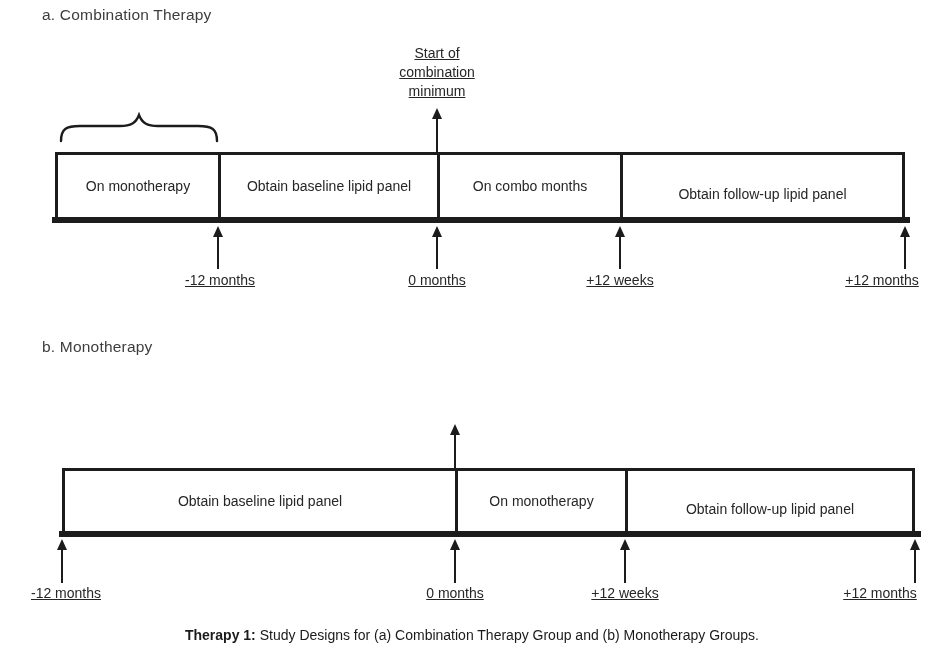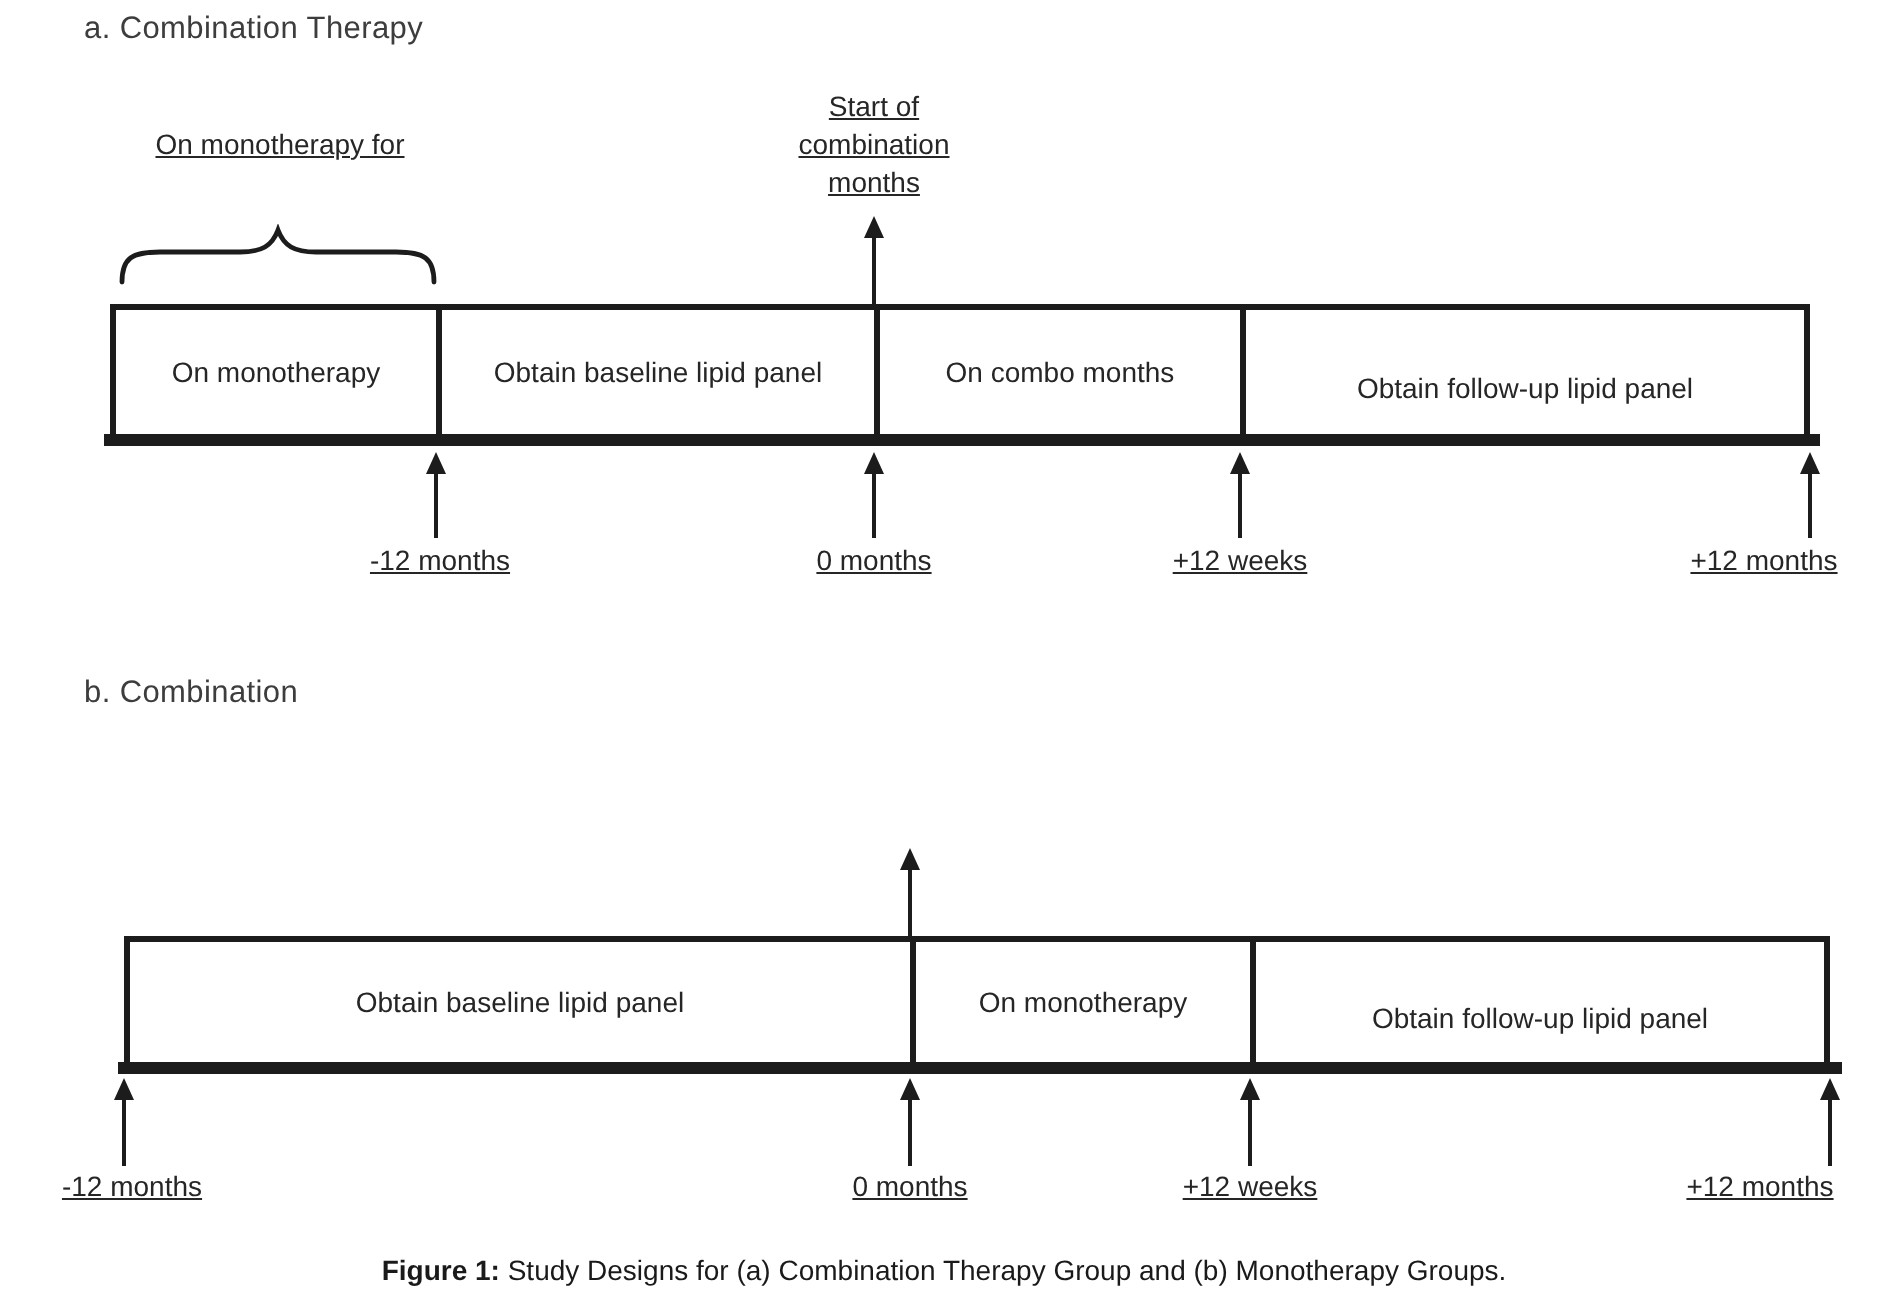--- a/index.html
+++ b/index.html
@@ -88,33 +88,32 @@
 </style>
 </head>
 <body>
 
 <div class="canvas">
 
   <div class="panel-title" style="left:42px;top:6px;">a. Combination Therapy</div>
 
   <div class="ann" style="left:140px;top:63px;">
     <div class="center-x" style="position:relative;">
-      <div>On monotherapy for</div>
     </div>
   </div>
 
   <svg class="brace" style="left:58px;top:112px;" width="162" height="31" viewBox="0 0 162 31">
     <path d="M 3,29 C 3,17 8,14 22,14 L 62,14 C 73,14 78,11 81,3 C 84,11 89,14 100,14 L 140,14 C 154,14 159,17 159,29" fill="none" stroke="#1c1c1c" stroke-width="2.4" stroke-linecap="round"></path>
   </svg>
 
   <div class="ann" style="left:437px;top:44px;">
     <div class="center-x" style="position:relative;">
       <div>Start of</div>
       <div>combination</div>
-      <div>months</div>
+      <div>minimum</div>
     </div>
   </div>
 
   <div class="arrow-up" style="left:431px;top:108px;height:44px;">
     <div class="head"></div>
     <div class="stem"></div>
   </div>
 
   <div class="tbox" style="left:55px;top:152px;width:850px;height:66px;">
     <div class="tcell" style="width:163px;">On monotherapy</div>
@@ -140,21 +139,21 @@
   <div class="arrow-up" style="left:899px;top:226px;height:43px;">
     <div class="head"></div>
       <div class="stem"></div>
   </div>
 
   <div class="ann center-x" style="left:220px;top:271px;">-12 months</div>
   <div class="ann center-x" style="left:437px;top:271px;">0 months</div>
   <div class="ann center-x" style="left:620px;top:271px;">+12 weeks</div>
   <div class="ann center-x" style="left:882px;top:271px;">+12 months</div>
 
-  <div class="panel-title" style="left:42px;top:338px;">b. Combination</div>
+  <div class="panel-title" style="left:42px;top:338px;">b. Monotherapy</div>
 
   <div class="arrow-up" style="left:449px;top:424px;height:44px;">
     <div class="head"></div>
     <div class="stem"></div>
   </div>
 
   <div class="tbox" style="left:62px;top:468px;width:853px;height:64px;">
     <div class="tcell" style="width:393px;">Obtain baseline lipid panel</div>
     <div class="tcell" style="width:170px;">On monotherapy</div>
     <div class="tcell" style="flex:1;">Obtain follow-up lipid panel</div>
@@ -178,16 +177,16 @@
     <div class="head"></div>
       <div class="stem"></div>
   </div>
 
   <div class="ann center-x" style="left:66px;top:584px;">-12 months</div>
   <div class="ann center-x" style="left:455px;top:584px;">0 months</div>
   <div class="ann center-x" style="left:625px;top:584px;">+12 weeks</div>
   <div class="ann center-x" style="left:880px;top:584px;">+12 months</div>
 
   <div class="caption">
-    <b>Figure 1:</b><span> Study Designs for (a) Combination Therapy Group and (b) Monotherapy Groups.</span>
+    <b>Therapy 1:</b><span> Study Designs for (a) Combination Therapy Group and (b) Monotherapy Groups.</span>
   </div>
 
 </div>
 
 </body></html>

